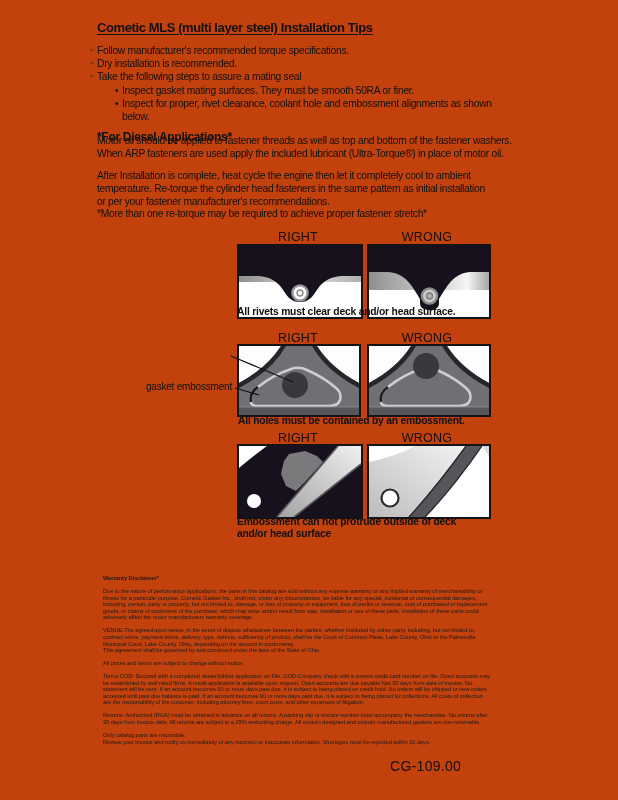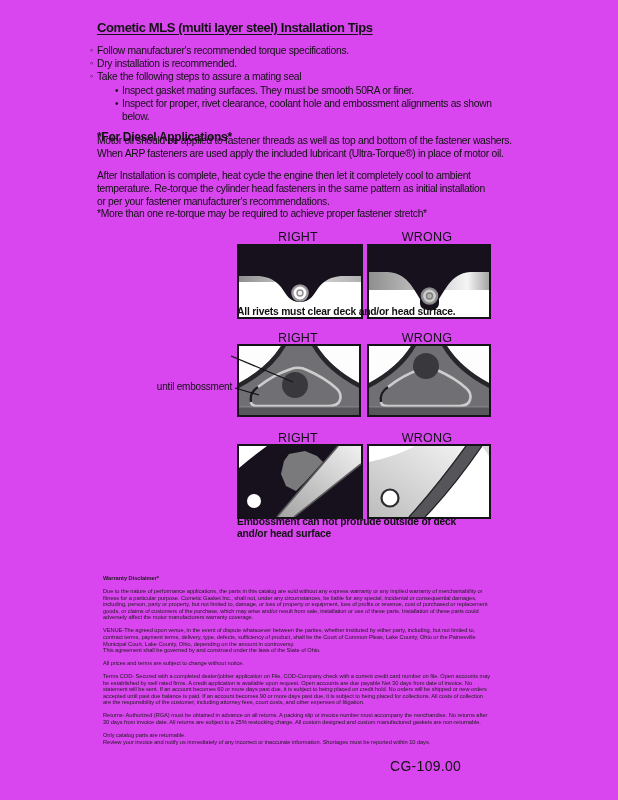--- a/index.html
+++ b/index.html
@@ -1,16 +1,16 @@
 <!DOCTYPE html>
 <html><head>
 <meta charset="utf-8">
 <style>
   html,body{margin:0;padding:0;background:#fff;}
-  .page{position:relative;width:618px;height:800px;background:#d946ef;
+  .page{position:relative;width:618px;height:800px;background:#c2410c;
         font-family:"Liberation Sans","DejaVu Sans",sans-serif;color:#111;overflow:hidden;}
 
   .title{position:absolute;left:97px;top:20px;font-size:13px;font-weight:bold;
          letter-spacing:-0.4px;text-decoration:underline;text-underline-offset:2px;}
 
   .bullets{position:absolute;left:90px;top:44px;width:430px;font-size:10.3px;
            letter-spacing:-0.3px;line-height:13.2px;}
   .bullet{display:flex;}
   .bullet .bm{width:7px;flex:0 0 7px;font-size:9px;line-height:13.2px;}
   .bullet.lvl2{margin-left:25px;}
@@ -112,21 +112,21 @@
       <circle cx="60.5" cy="50" r="7.6" fill="#cbcbcb" stroke="#8a8a8a" stroke-width="2.4"></circle>
       <circle cx="60.5" cy="50" r="3" fill="#b3b3b3" stroke="#7d7d7d" stroke-width="1.4"></circle>
     </svg>
   </div>
 
   <div class="caption" style="left:237px;top:306px;">All rivets must clear deck and/or head surface.</div>
 
   <div class="dlabel" style="left:237px;top:331px;">RIGHT</div>
   <div class="dlabel" style="left:366px;top:331px;">WRONG</div>
 
-  <div class="callout" style="left:118px;top:381px;">until embossment</div>
+  <div class="callout" style="left:118px;top:381px;">gasket embossment</div>
 
   <svg class="leads" viewBox="0 0 190 60">
     <line x1="121" y1="14" x2="183" y2="40" stroke="#141414" stroke-width="1.3"></line>
     <line x1="125" y1="46" x2="149" y2="53" stroke="#141414" stroke-width="1.3"></line>
   </svg>
 
   <div class="panel" style="left:237px;top:344px;width:120px;height:69px;">
     <svg viewBox="0 0 120 69" preserveAspectRatio="none">
       <rect width="120" height="69" fill="#707074"></rect>
       <path d="M0,0 H42 Q28,22 0,37 Z" fill="#fdfdfd"></path>
@@ -149,20 +149,21 @@
       <path d="M42,0 Q28,22 0,37 L0,42 Q33,25 47,0 Z" fill="#26262a"></path>
       <path d="M78,0 Q92,22 120,37 L120,42 Q87,25 73,0 Z" fill="#26262a"></path>
       <path d="M12,56 Q10,47 19,41 Q34,29 52,23 Q60,20 68,24 Q86,32 97,42 Q103,47 101,54 Q99,60 90,60 L19,60 Q12,60 12,56 Z" fill="none" stroke="#cdcdcd" stroke-width="2.6"></path>
       <path d="M12,56 Q10,47 19,41" fill="none" stroke="#1c1c20" stroke-width="2.6"></path>
       <circle cx="57" cy="20" r="13" fill="#39393d"></circle>
       <rect x="0" y="60.5" width="120" height="1" fill="#8e8e92"></rect>
       <rect x="0" y="61.5" width="120" height="7.5" fill="#57575b"></rect>
     </svg>
   </div>
 
+  <div class="caption" style="left:238px;top:415px;">All holes must be contained by an embossment.</div>
 
   <div class="dlabel" style="left:237px;top:431px;">RIGHT</div>
   <div class="dlabel" style="left:366px;top:431px;">WRONG</div>
 
   <div class="panel" style="left:237px;top:444px;width:122px;height:71px;">
     <svg viewBox="0 0 122 71" preserveAspectRatio="none">
       <defs>
         <linearGradient id="g3" x1="1" y1="0" x2="0" y2="1">
           <stop offset="0" stop-color="#f0f0f0"></stop>
             <stop offset="1" stop-color="#a3a3a3"></stop>

